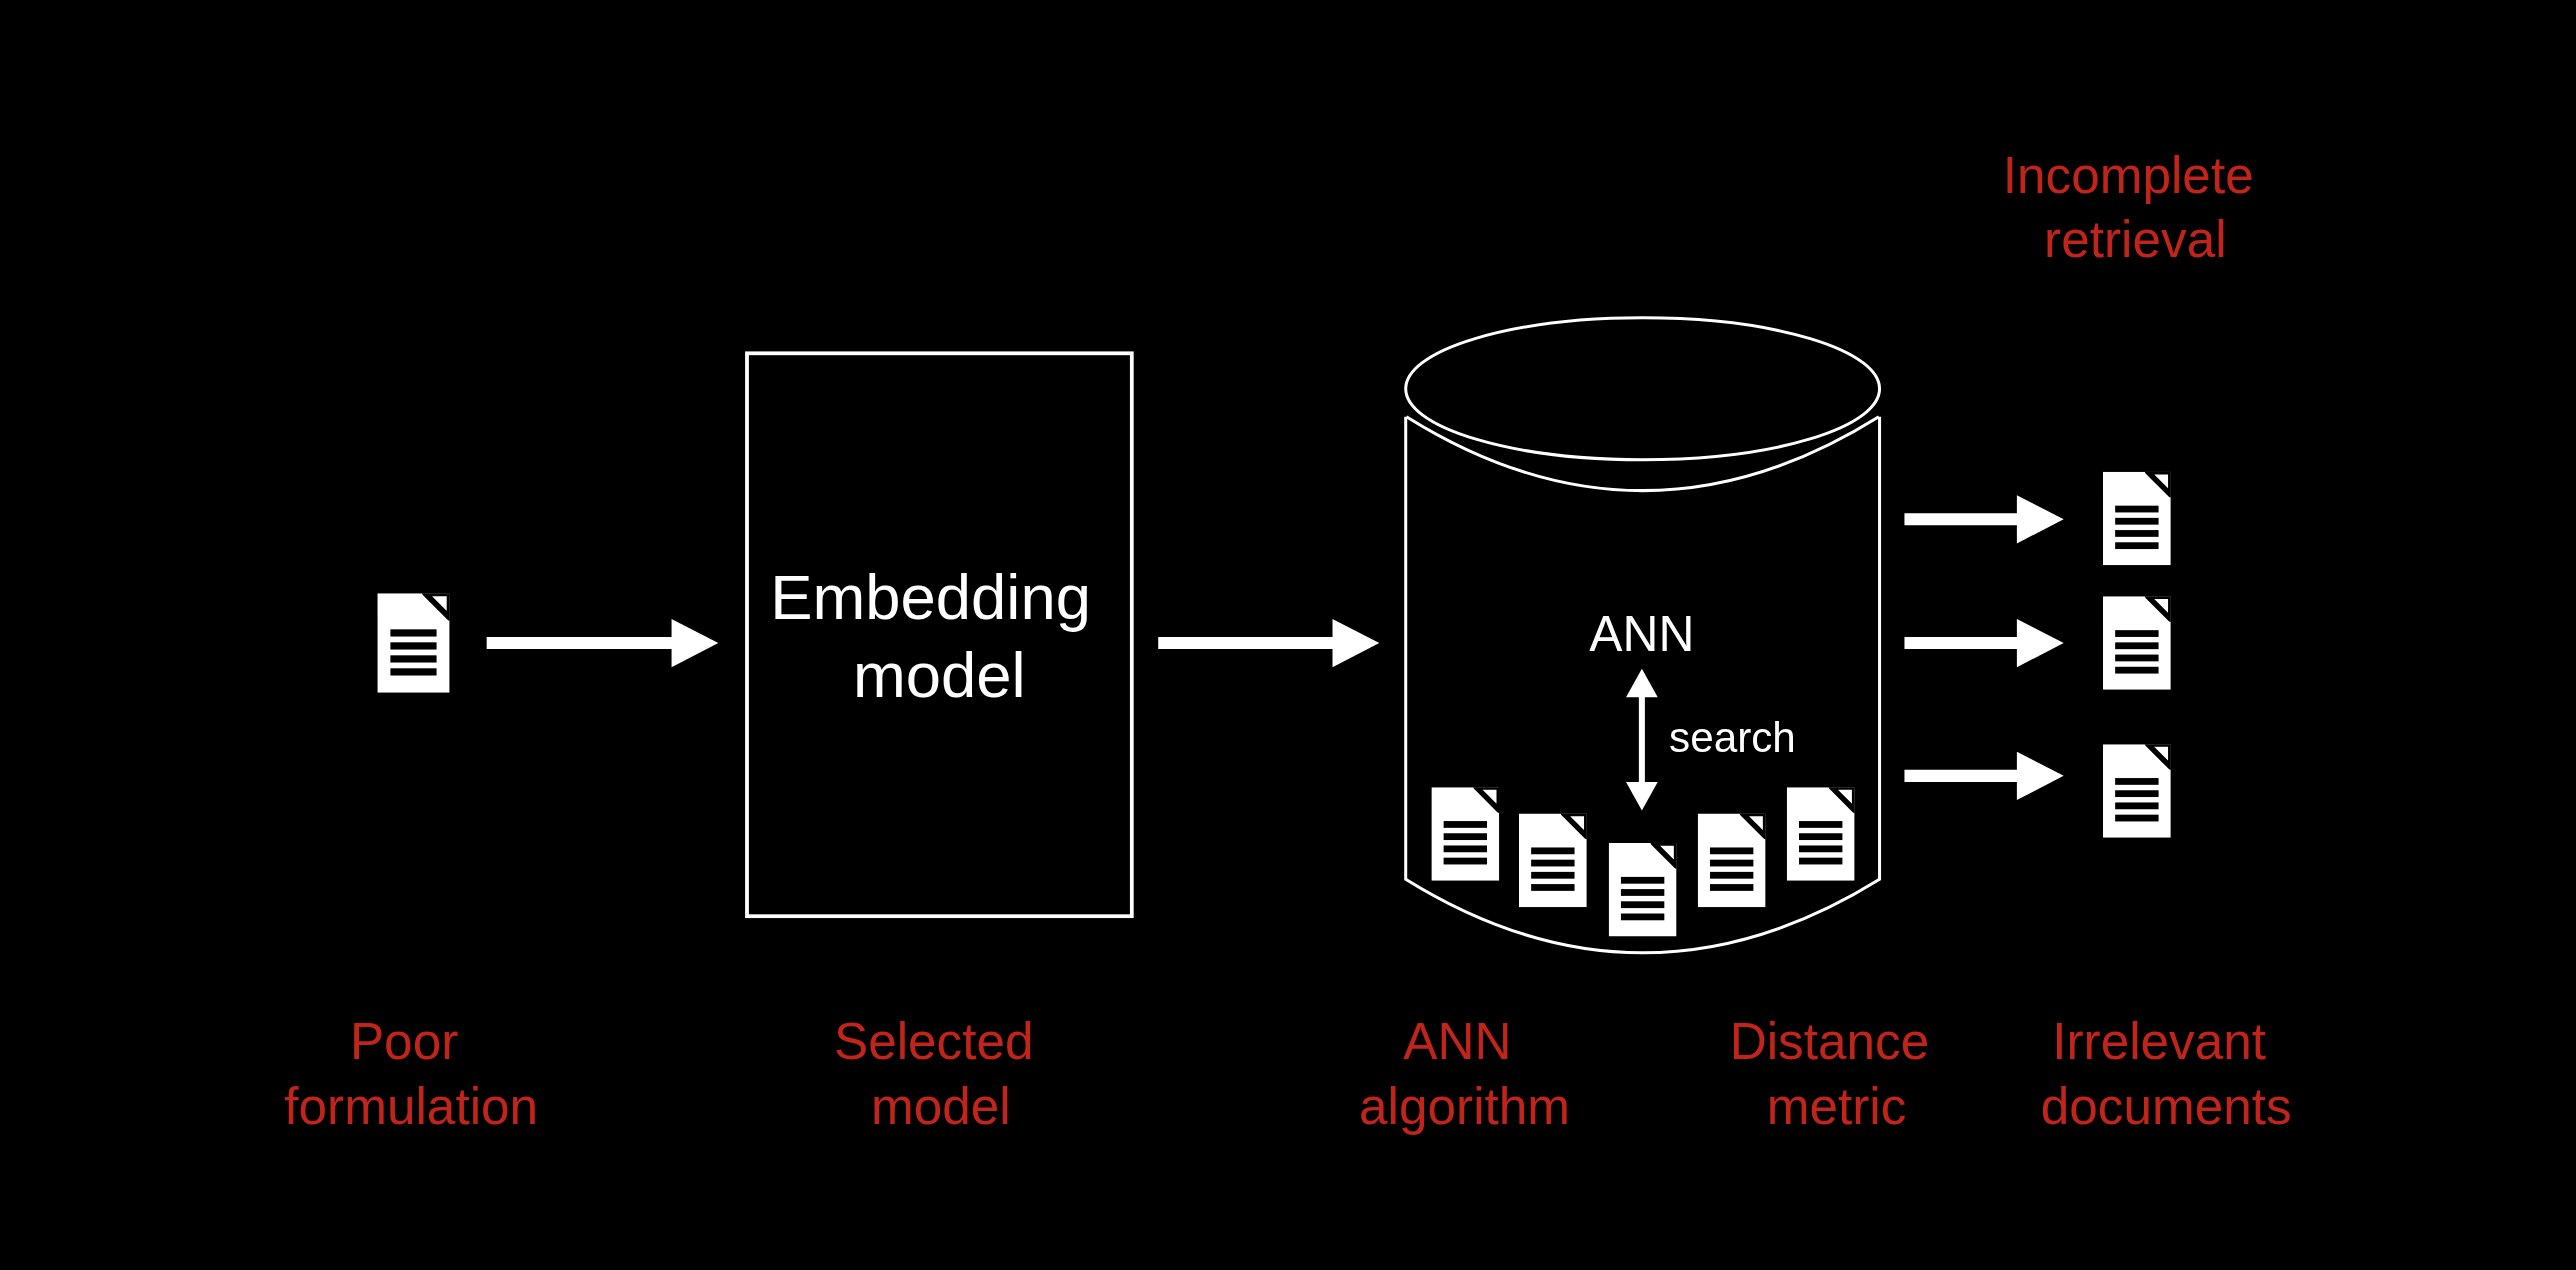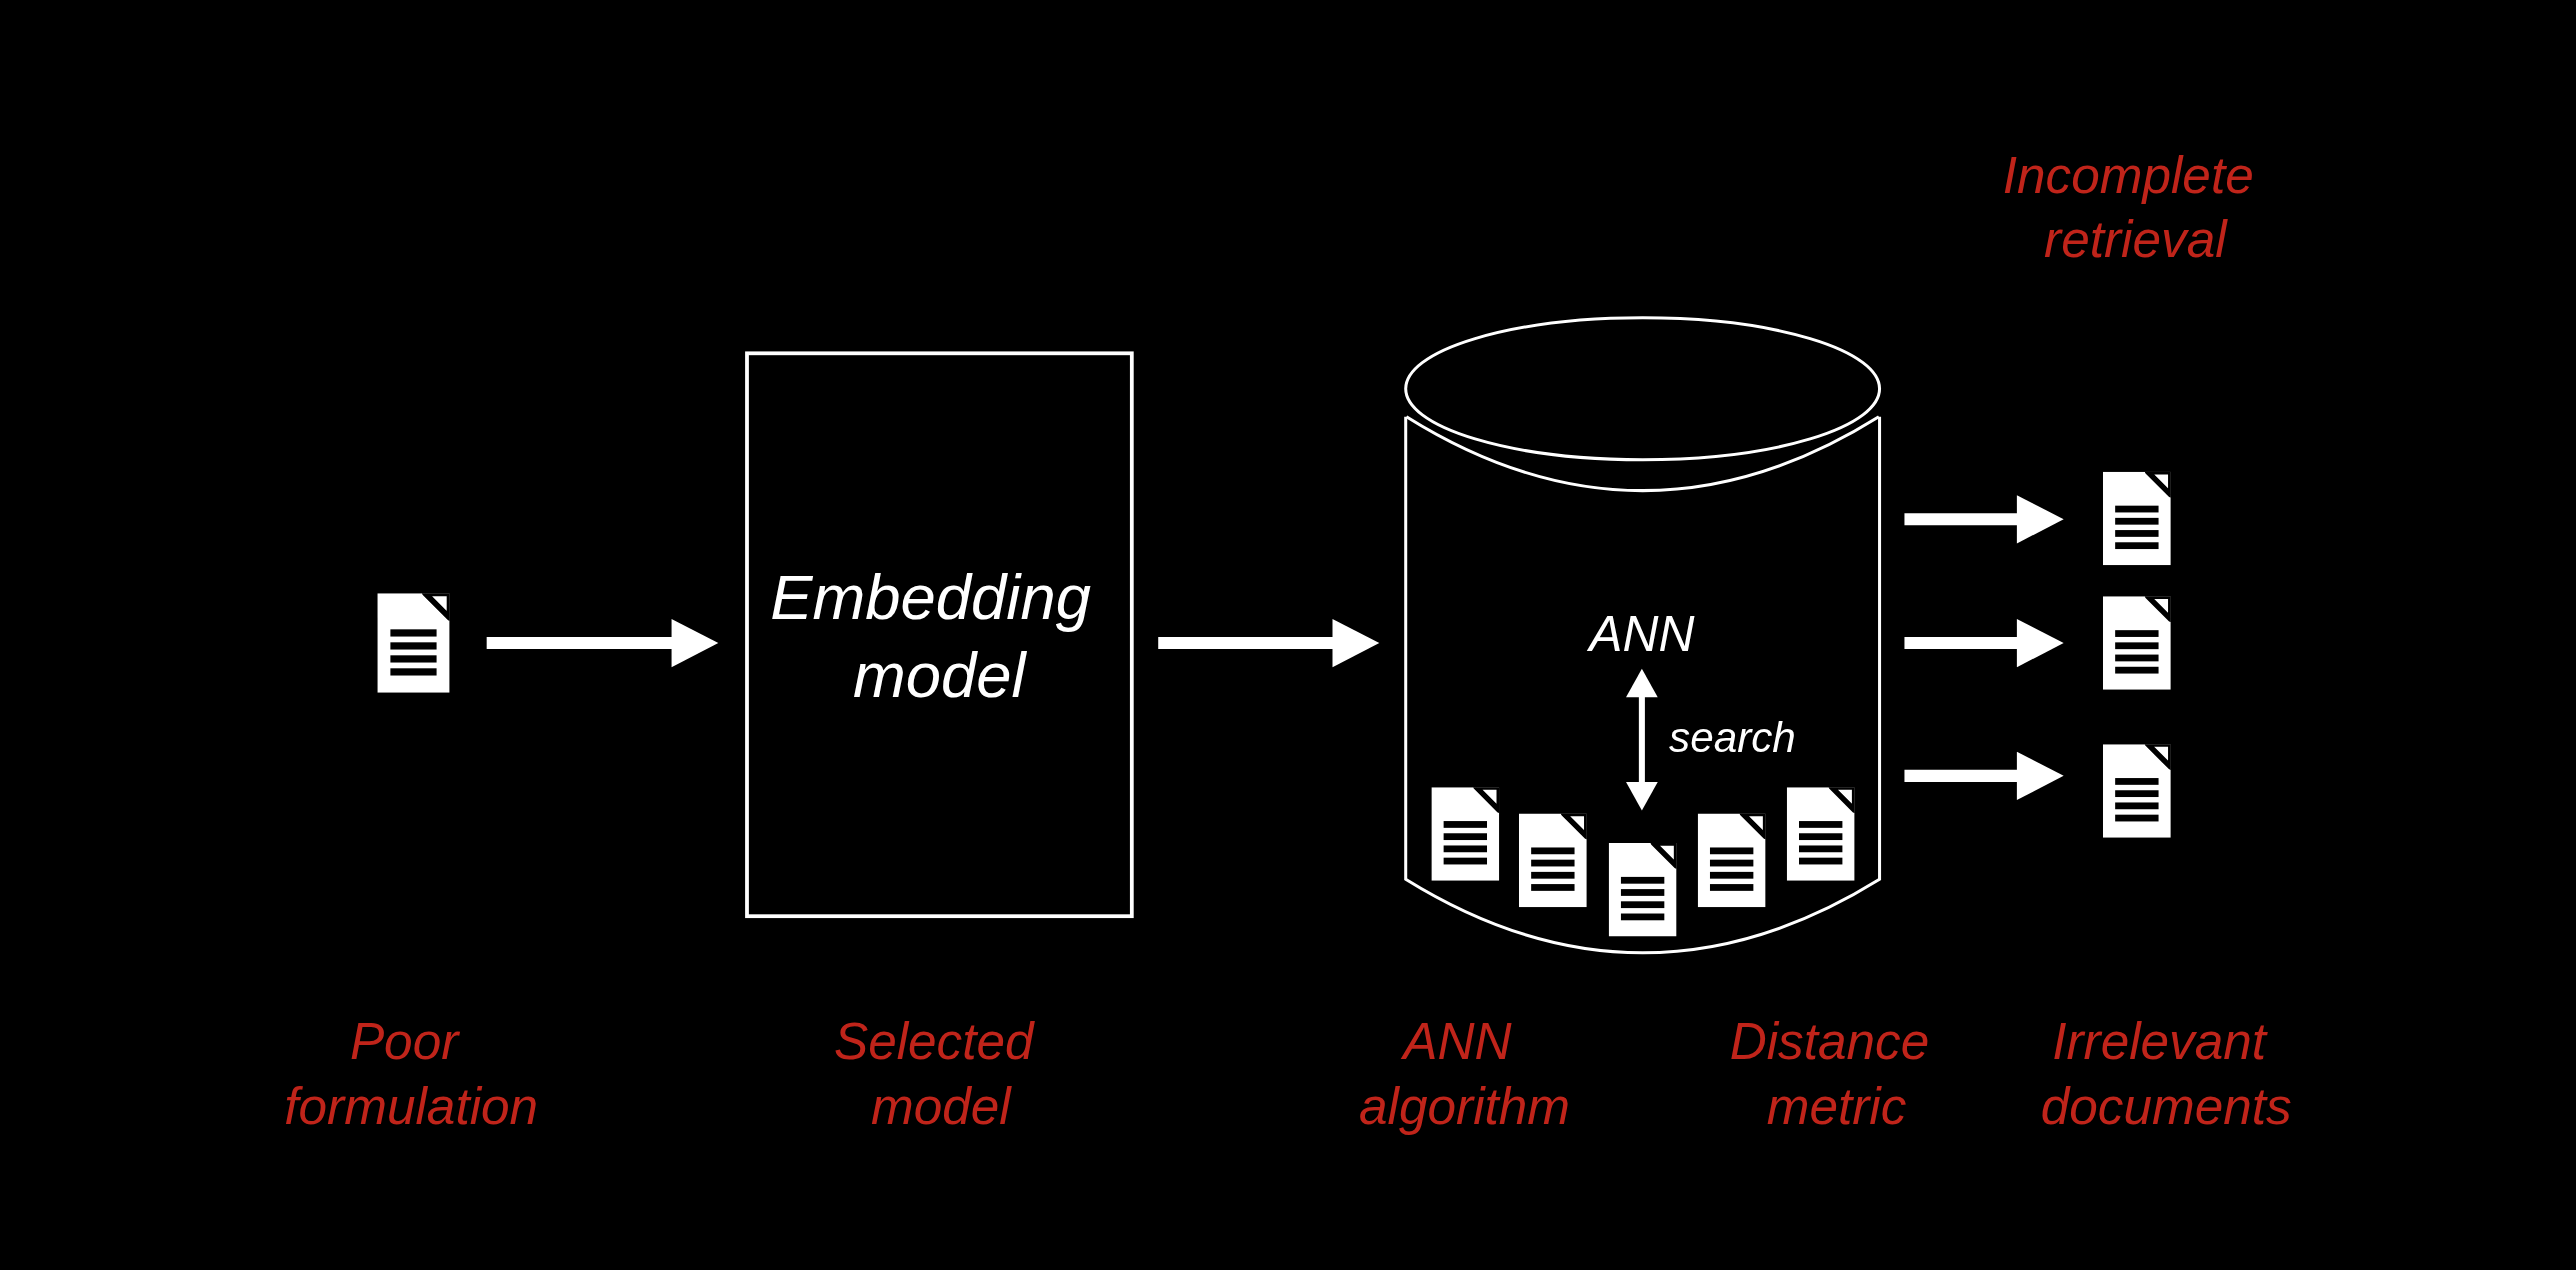--- a/index.html
+++ b/index.html
@@ -6,21 +6,20 @@
     margin: 0;
     padding: 0;
     background: #000000;
   }
   .stage {
     position: relative;
     width: 2576px;
     height: 1271px;
     background: #000000;
     overflow: hidden;
-    font-style: italic;
   }
   svg { display: block; }
   text {
     font-family: "Liberation Sans", "DejaVu Sans", sans-serif;
   }
   .white-stroke {
     stroke: #ffffff;
     fill: none;
   }
   .box-label {

